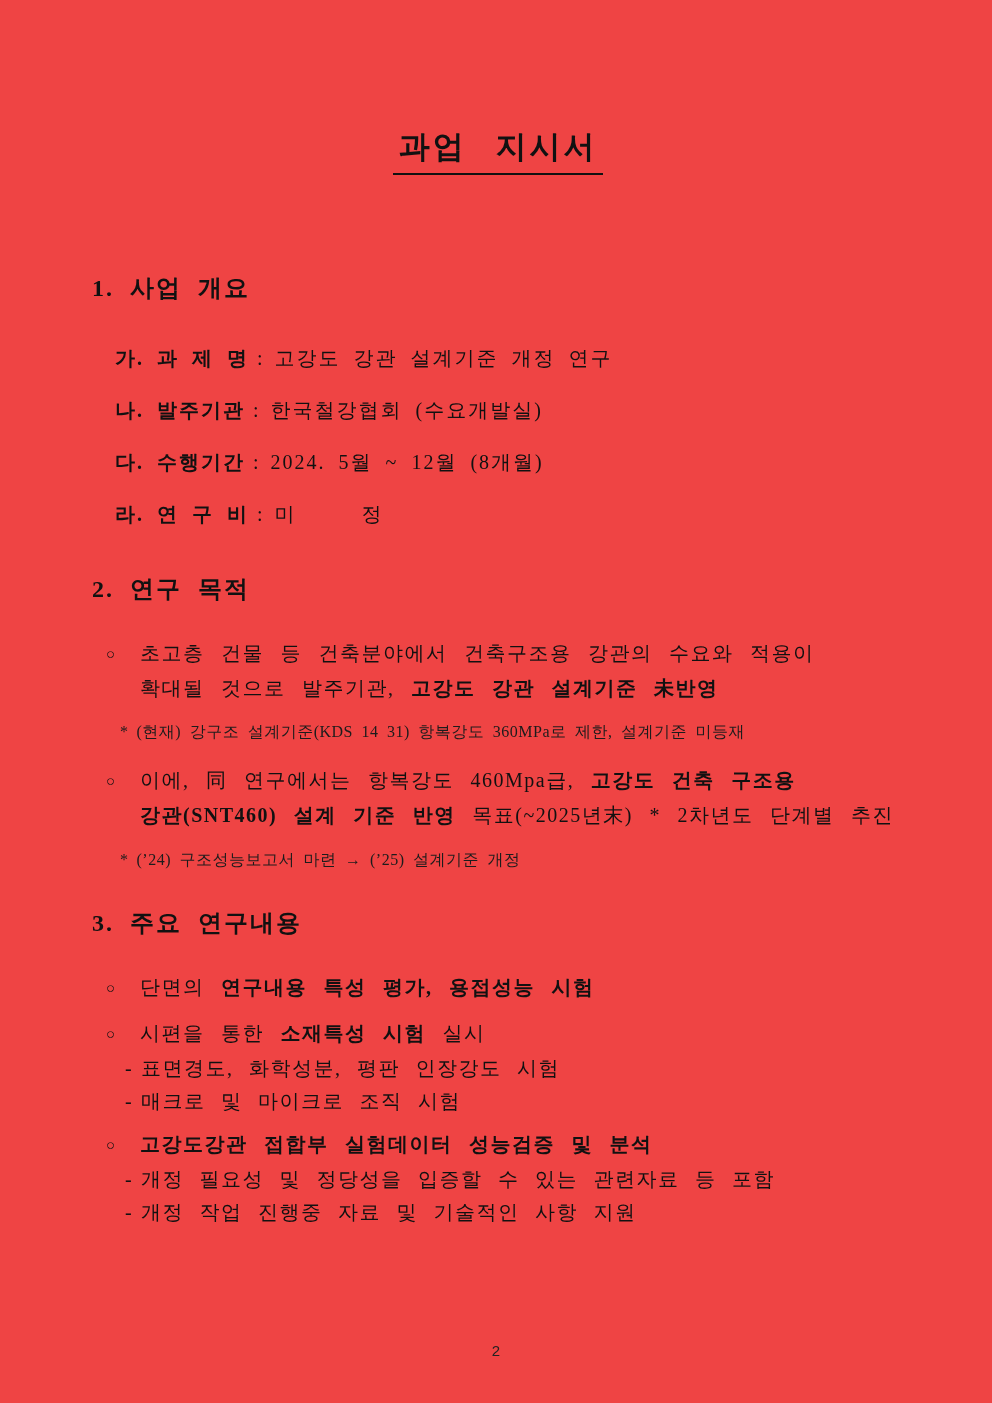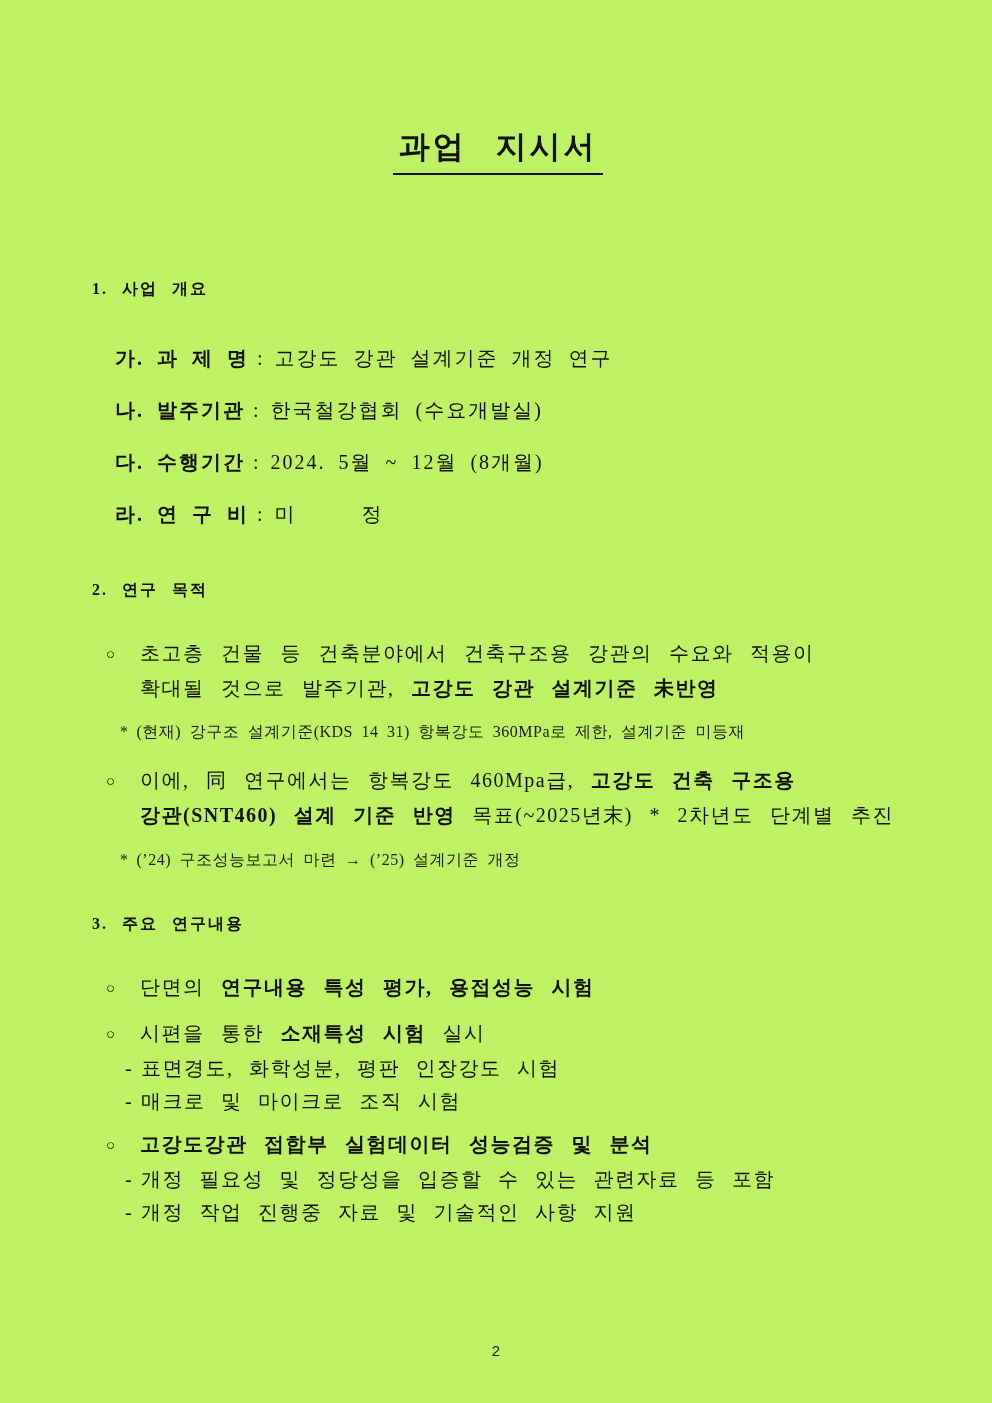--- a/index.html
+++ b/index.html
@@ -4,21 +4,21 @@
 <style>
   html, body {
     margin: 0;
     padding: 0;
     background: #ffffff;
   }
   .page {
     position: relative;
     width: 992px;
     height: 1403px;
-    background: #bef264;
+    background: #ef4444;
     color: #111111;
     font-family: "Liberation Serif", "DejaVu Serif", serif;
     box-sizing: border-box;
     padding: 126px 88px 0 92px;
     overflow: hidden;
   }
   .title-wrap {
     text-align: center;
     margin: 0;
   }
@@ -26,21 +26,21 @@
     display: inline-block;
     font-size: 31px;
     font-weight: bold;
     letter-spacing: 3px;
     word-spacing: 18px;
     border-bottom: 2px solid #111111;
     padding: 0 6px 5px 6px;
     white-space: pre;
   }
   .section-heading {
-    font-size: 16px;
+    font-size: 24px;
     font-weight: bold;
     letter-spacing: 2px;
     word-spacing: 8px;
     line-height: 27px;
     margin: 0;
   }
   .h1-s1 { margin-top: 100px; }
   .h1-s2 { margin-top: 48px; }
   .h1-s3 { margin-top: 39px; }
 

